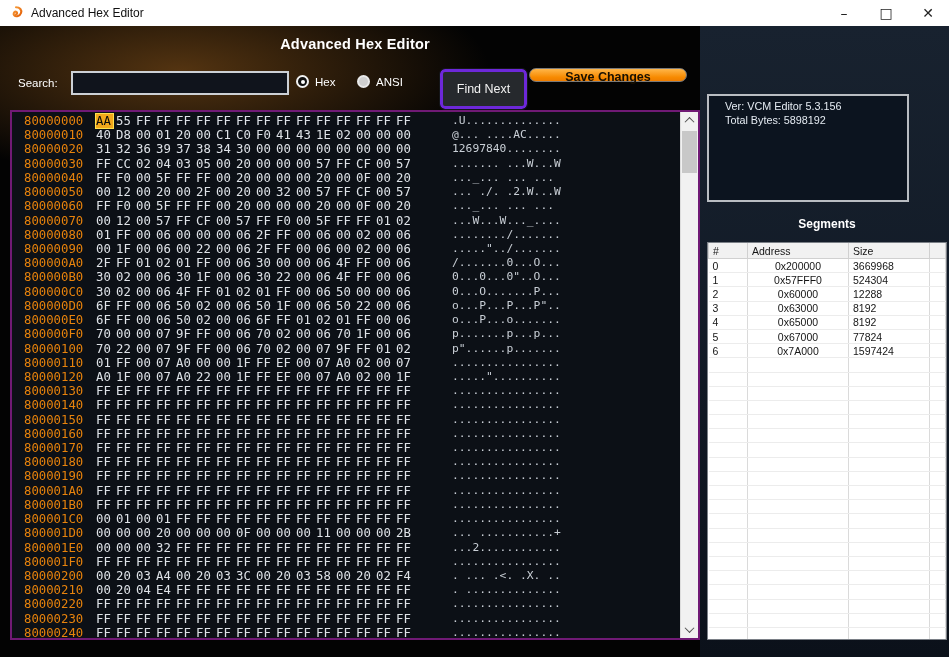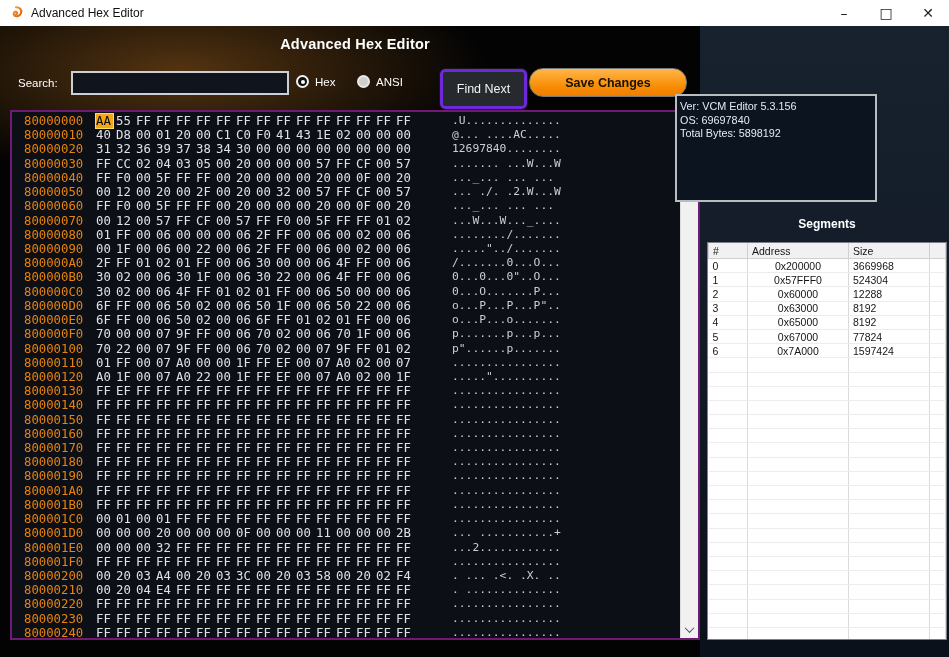--- a/index.html
+++ b/index.html
@@ -29,21 +29,21 @@
   .radio-row{position:absolute;top:49px;display:flex;align-items:center;}
   .radio{width:13px;height:13px;border-radius:50%;box-sizing:border-box;}
   .radio.sel{border:2px solid #f2f2f2;background:#101010;position:relative;}
   .radio.sel::after{content:"";position:absolute;left:2.5px;top:2.5px;width:4px;height:4px;
       border-radius:50%;background:#fff;}
   .radio.unsel{background:#cfcfcf;border:2px solid #e9e9e9;}
   .radio-label{margin-left:6px;font-size:11.5px;color:#fff;}
   .btn-find{position:absolute;left:440px;top:43px;width:87px;height:40px;background:#26292d;
       border:3px solid #6d28d9;outline:1px solid #141619;border-radius:5px;color:#f2f2f2;
       font-size:12.5px;font-family:"Liberation Sans",sans-serif;cursor:pointer;}
-  .btn-save{position:absolute;left:529px;top:42px;width:158px;height:29px;
+  .btn-save{position:absolute;left:529px;top:42px;width:158px;height:14px;
       background:linear-gradient(180deg,#ffb649 0%,#f78a00 70%,#ef7d00 100%);
       border:1px solid #7a7a7a;border-radius:14px;color:#181000;font-weight:bold;
       font-size:12.5px;font-family:"Liberation Sans",sans-serif;cursor:pointer;}
   
   .hex-panel{position:absolute;left:10px;top:84px;width:690px;height:530px;box-sizing:border-box;
       background:#0c1016;border:2px solid #701a75;}
   .hex-rows{position:absolute;left:0;top:0;right:17px;bottom:0;padding:2px 0 0 12px;
       position:relative;overflow:hidden;}
   .hex-row{position:relative;height:14.22px;line-height:14.22px;white-space:pre;
       font-family:"DejaVu Sans Mono",monospace;font-size:12.3px;}
@@ -59,22 +59,22 @@
   .vs-arrow{position:absolute;left:0;width:17px;height:17px;display:flex;align-items:center;
       justify-content:center;}
   .vs-arrow.up{top:0;} .vs-arrow.down{bottom:0;}
   .chev{width:6px;height:6px;border-left:1.6px solid #4f4f4f;border-top:1.6px solid #4f4f4f;}
   .chev.up{transform:rotate(45deg) translate(1px,1px);}
   .chev.down{transform:rotate(225deg) translate(1px,1px);}
   .vs-thumb{position:absolute;left:1px;top:19px;width:15px;height:42px;background:#c8c8c8;}
   
   .fi-title{position:absolute;left:707px;top:44px;width:240px;text-align:center;
       font-size:13.5px;font-weight:bold;color:#fff;}
-  .fi-box{position:absolute;left:675px;top:68px;width:202px;height:108px;box-sizing:border-box;
-      background:#0c141f;border:2px solid #b9bdc2;padding:4px 3px;color:#e4eaf1;
+  .fi-box{position:absolute;left:707px;top:68px;width:202px;height:108px;box-sizing:border-box;
+      background:#0c141f;border:2px solid #b9bdc2;padding:4px 16px;color:#e4eaf1;
       font-size:10.8px;line-height:13.5px;}
   .seg-title{position:absolute;left:707px;top:191px;width:240px;text-align:center;
       font-size:12px;font-weight:bold;color:#fff;}
   .seg-wrap{position:absolute;left:707px;top:216px;width:240px;height:398px;background:#fff;
       border:1px solid #7a7f86;box-sizing:border-box;overflow:hidden;}
   table.seg{border-collapse:collapse;width:100%;font-size:10.5px;color:#151515;
       font-family:"Liberation Sans",sans-serif;}
   table.seg th{background:#f1f1f1;border:1px solid #d0d0d0;border-top:none;font-weight:normal;
       text-align:left;padding:1px 4px;height:13px;}
   table.seg td{border-right:1px solid #dadada;border-bottom:1px solid #ececec;
@@ -168,21 +168,20 @@
           </div>
         <div class="vs-thumb"></div>
         <div class="vs-arrow down">
             <div class="chev down"></div>
           </div>
       </div>
     </div>
 
     <div class="fi-box">
       <div>Ver: VCM Editor 5.3.156</div>
-      <div>OS: 69697840</div>
       <div>Total Bytes: 5898192</div>
     </div>
 
     <div class="seg-title">Segments</div>
     <div class="seg-wrap">
       <table class="seg">
         <thead>
             <tr>
               <th class="col0">#</th>
               <th class="col1">Address</th>

